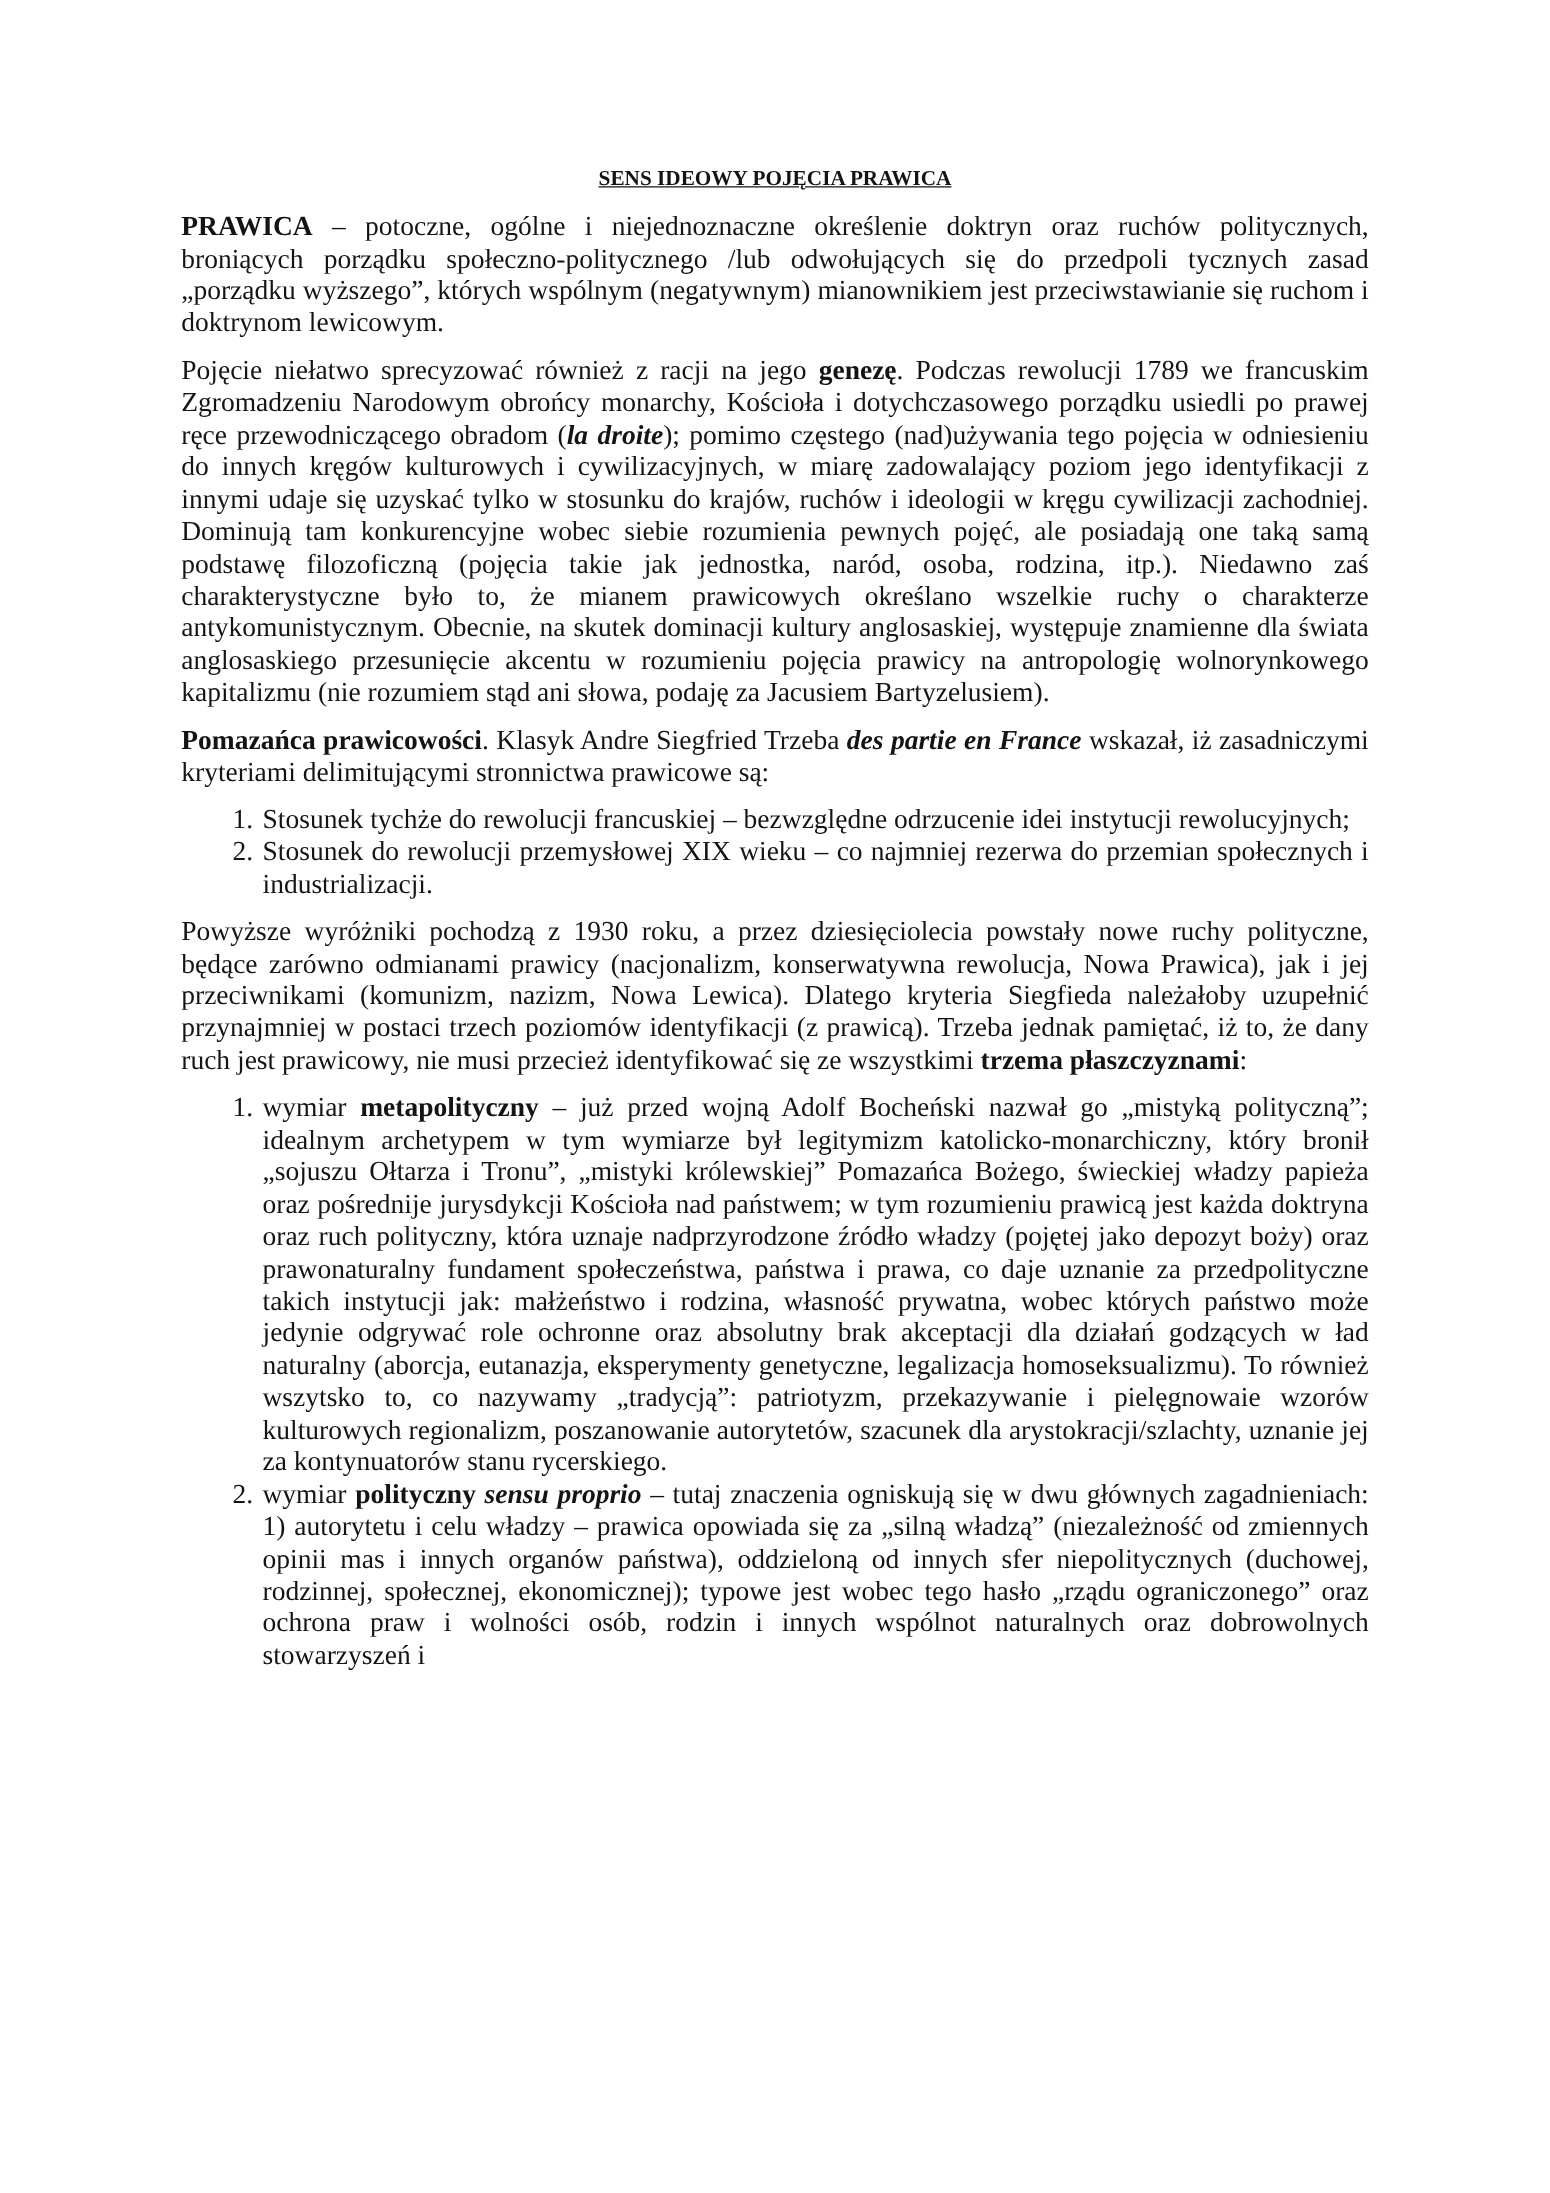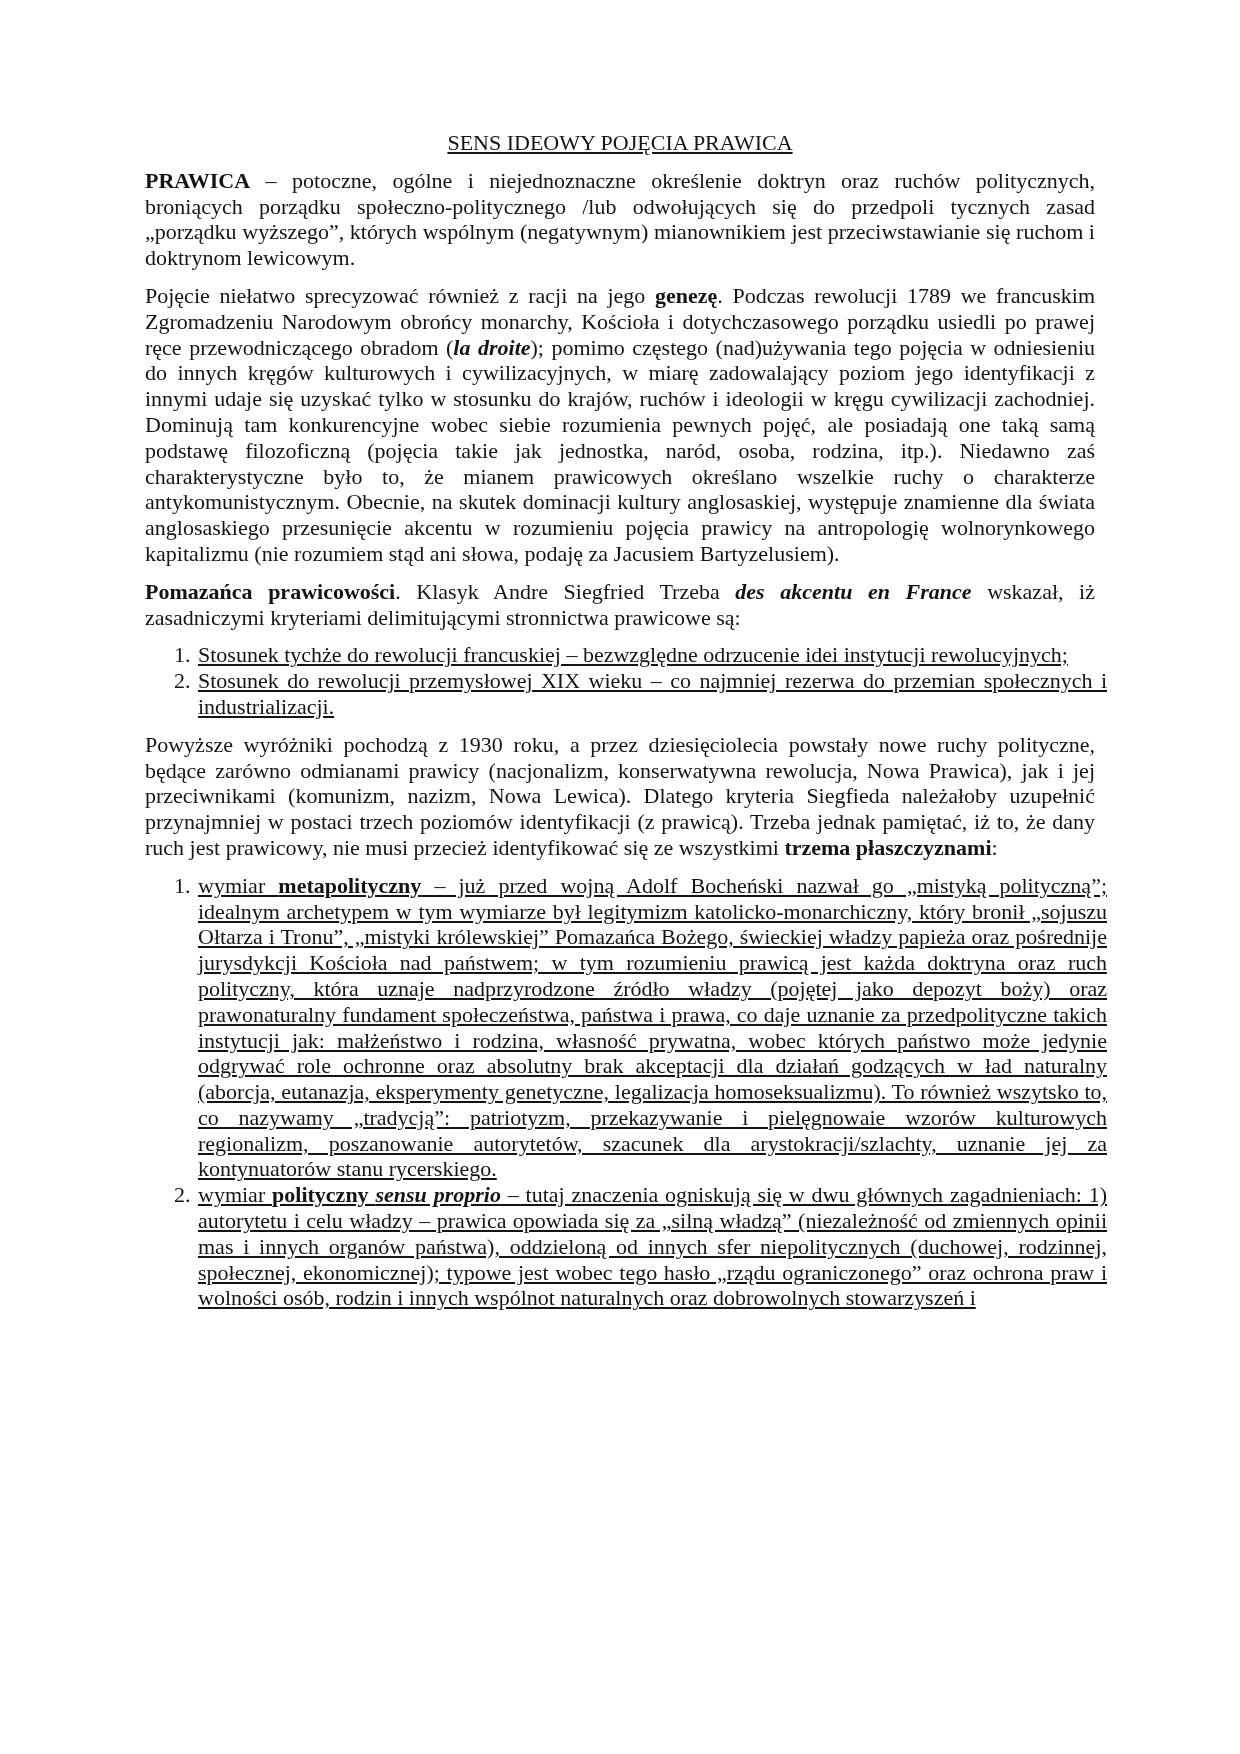--- a/index.html
+++ b/index.html
@@ -15,52 +15,51 @@
     padding: 130px 133px 0 133px;
     background: #ffffff;
     color: #141414;
     font-family: "Liberation Serif", "DejaVu Serif", serif;
     font-size: 22px;
     line-height: 25.8px;
     overflow: hidden;
   }
   .doc-title {
     margin: 0;
-    font-size: 22px;
-    font-weight: normal;
+    font-size: 17px;
+    font-weight: bold;
     text-align: center;
     text-decoration: underline;
     line-height: 25.8px;
   }
   .doc-body p {
     margin: 12px;
     text-align: justify;
   }
   .doc-body ol {
-    margin: 0;
+    margin: 12px;
     padding-left: 63px;
     text-align: justify;
     list-style: decimal outside;
-    text-decoration: underline;
   }
   .doc-body li {
     padding-left: 2px;
   }
   .b  { font-weight: bold; }
   .bi { font-weight: bold; font-style: italic; }
 </style>
 </head>
 <body>
 
 <div class="page">
   <h1 class="doc-title">SENS IDEOWY POJĘCIA PRAWICA</h1>
   <div class="doc-body">
       <p><span class="b">PRAWICA</span><span> – potoczne, ogólne i niejednoznaczne określenie doktryn oraz ruchów politycznych, broniących porządku społeczno-politycznego /lub odwołujących się do przedpoli tycznych zasad „porządku wyższego”, których wspólnym (negatywnym) mianownikiem jest przeciwstawianie się ruchom i doktrynom lewicowym.</span></p>
       <p><span>Pojęcie niełatwo sprecyzować również z racji na jego </span><span class="b">genezę</span><span>. Podczas rewolucji 1789 we francuskim Zgromadzeniu Narodowym obrońcy monarchy, Kościoła i dotychczasowego porządku usiedli po prawej ręce przewodniczącego obradom (</span><span class="bi">la droite</span><span>); pomimo częstego (nad)używania tego pojęcia w odniesieniu do innych kręgów kulturowych i cywilizacyjnych, w miarę zadowalający poziom jego identyfikacji z innymi udaje się uzyskać tylko w stosunku do krajów, ruchów i ideologii w kręgu cywilizacji zachodniej. Dominują tam konkurencyjne wobec siebie rozumienia pewnych pojęć, ale posiadają one taką samą podstawę filozoficzną (pojęcia takie jak jednostka, naród, osoba, rodzina, itp.). Niedawno zaś charakterystyczne było to, że mianem prawicowych określano wszelkie ruchy o charakterze antykomunistycznym. Obecnie, na skutek dominacji kultury anglosaskiej, występuje znamienne dla świata anglosaskiego przesunięcie akcentu w rozumieniu pojęcia prawicy na antropologię wolnorynkowego kapitalizmu (nie rozumiem stąd ani słowa, podaję za Jacusiem Bartyzelusiem).</span></p>
-      <p><span class="b">Pomazańca prawicowości</span><span>. Klasyk Andre Siegfried Trzeba </span><span class="bi">des akcentu en France</span><span> wskazał, iż zasadniczymi kryteriami delimitującymi stronnictwa prawicowe są:</span></p>
+      <p><span class="b">Pomazańca prawicowości</span><span>. Klasyk Andre Siegfried Trzeba </span><span class="bi">des partie en France</span><span> wskazał, iż zasadniczymi kryteriami delimitującymi stronnictwa prawicowe są:</span></p>
       <ol>
         <li><span>Stosunek tychże do rewolucji francuskiej – bezwzględne odrzucenie idei instytucji rewolucyjnych;</span></li>
         <li><span>Stosunek do rewolucji przemysłowej XIX wieku – co najmniej rezerwa do przemian społecznych i industrializacji.</span></li>
       </ol>
       <p><span>Powyższe wyróżniki pochodzą z 1930 roku, a przez dziesięciolecia powstały nowe ruchy polityczne, będące zarówno odmianami prawicy (nacjonalizm, konserwatywna rewolucja, Nowa Prawica), jak i jej przeciwnikami (komunizm, nazizm, Nowa Lewica). Dlatego kryteria Siegfieda należałoby uzupełnić przynajmniej w postaci trzech poziomów identyfikacji (z prawicą). Trzeba jednak pamiętać, iż to, że dany ruch jest prawicowy, nie musi przecież identyfikować się ze wszystkimi </span><span class="b">trzema płaszczyznami</span><span>:</span></p>
       <ol>
         <li><span>wymiar </span><span class="b">metapolityczny</span><span> – już przed wojną Adolf Bocheński nazwał go „mistyką polityczną”; idealnym archetypem w tym wymiarze był legitymizm katolicko-monarchiczny, który bronił „sojuszu Ołtarza i Tronu”, „mistyki królewskiej” Pomazańca Bożego, świeckiej władzy papieża oraz pośrednije jurysdykcji Kościoła nad państwem; w tym rozumieniu prawicą jest każda doktryna oraz ruch polityczny, która uznaje nadprzyrodzone źródło władzy (pojętej jako depozyt boży) oraz prawonaturalny fundament społeczeństwa, państwa i prawa, co daje uznanie za przedpolityczne takich instytucji jak: małżeństwo i rodzina, własność prywatna, wobec których państwo może jedynie odgrywać role ochronne oraz absolutny brak akceptacji dla działań godzących w ład naturalny (aborcja, eutanazja, eksperymenty genetyczne, legalizacja homoseksualizmu). To również wszytsko to, co nazywamy „tradycją”: patriotyzm, przekazywanie i pielęgnowaie wzorów kulturowych regionalizm, poszanowanie autorytetów, szacunek dla arystokracji/szlachty, uznanie jej za kontynuatorów stanu rycerskiego.</span></li>
         <li><span>wymiar </span><span class="b">polityczny </span><span class="bi">sensu proprio</span><span> – tutaj znaczenia ogniskują się w dwu głównych zagadnieniach: 1) autorytetu i celu władzy – prawica opowiada się za „silną władzą” (niezależność od zmiennych opinii mas i innych organów państwa), oddzieloną od innych sfer niepolitycznych (duchowej, rodzinnej, społecznej, ekonomicznej); typowe jest wobec tego hasło „rządu ograniczonego” oraz ochrona praw i wolności osób, rodzin i innych wspólnot naturalnych oraz dobrowolnych stowarzyszeń i</span></li>
       </ol>
     </div>

